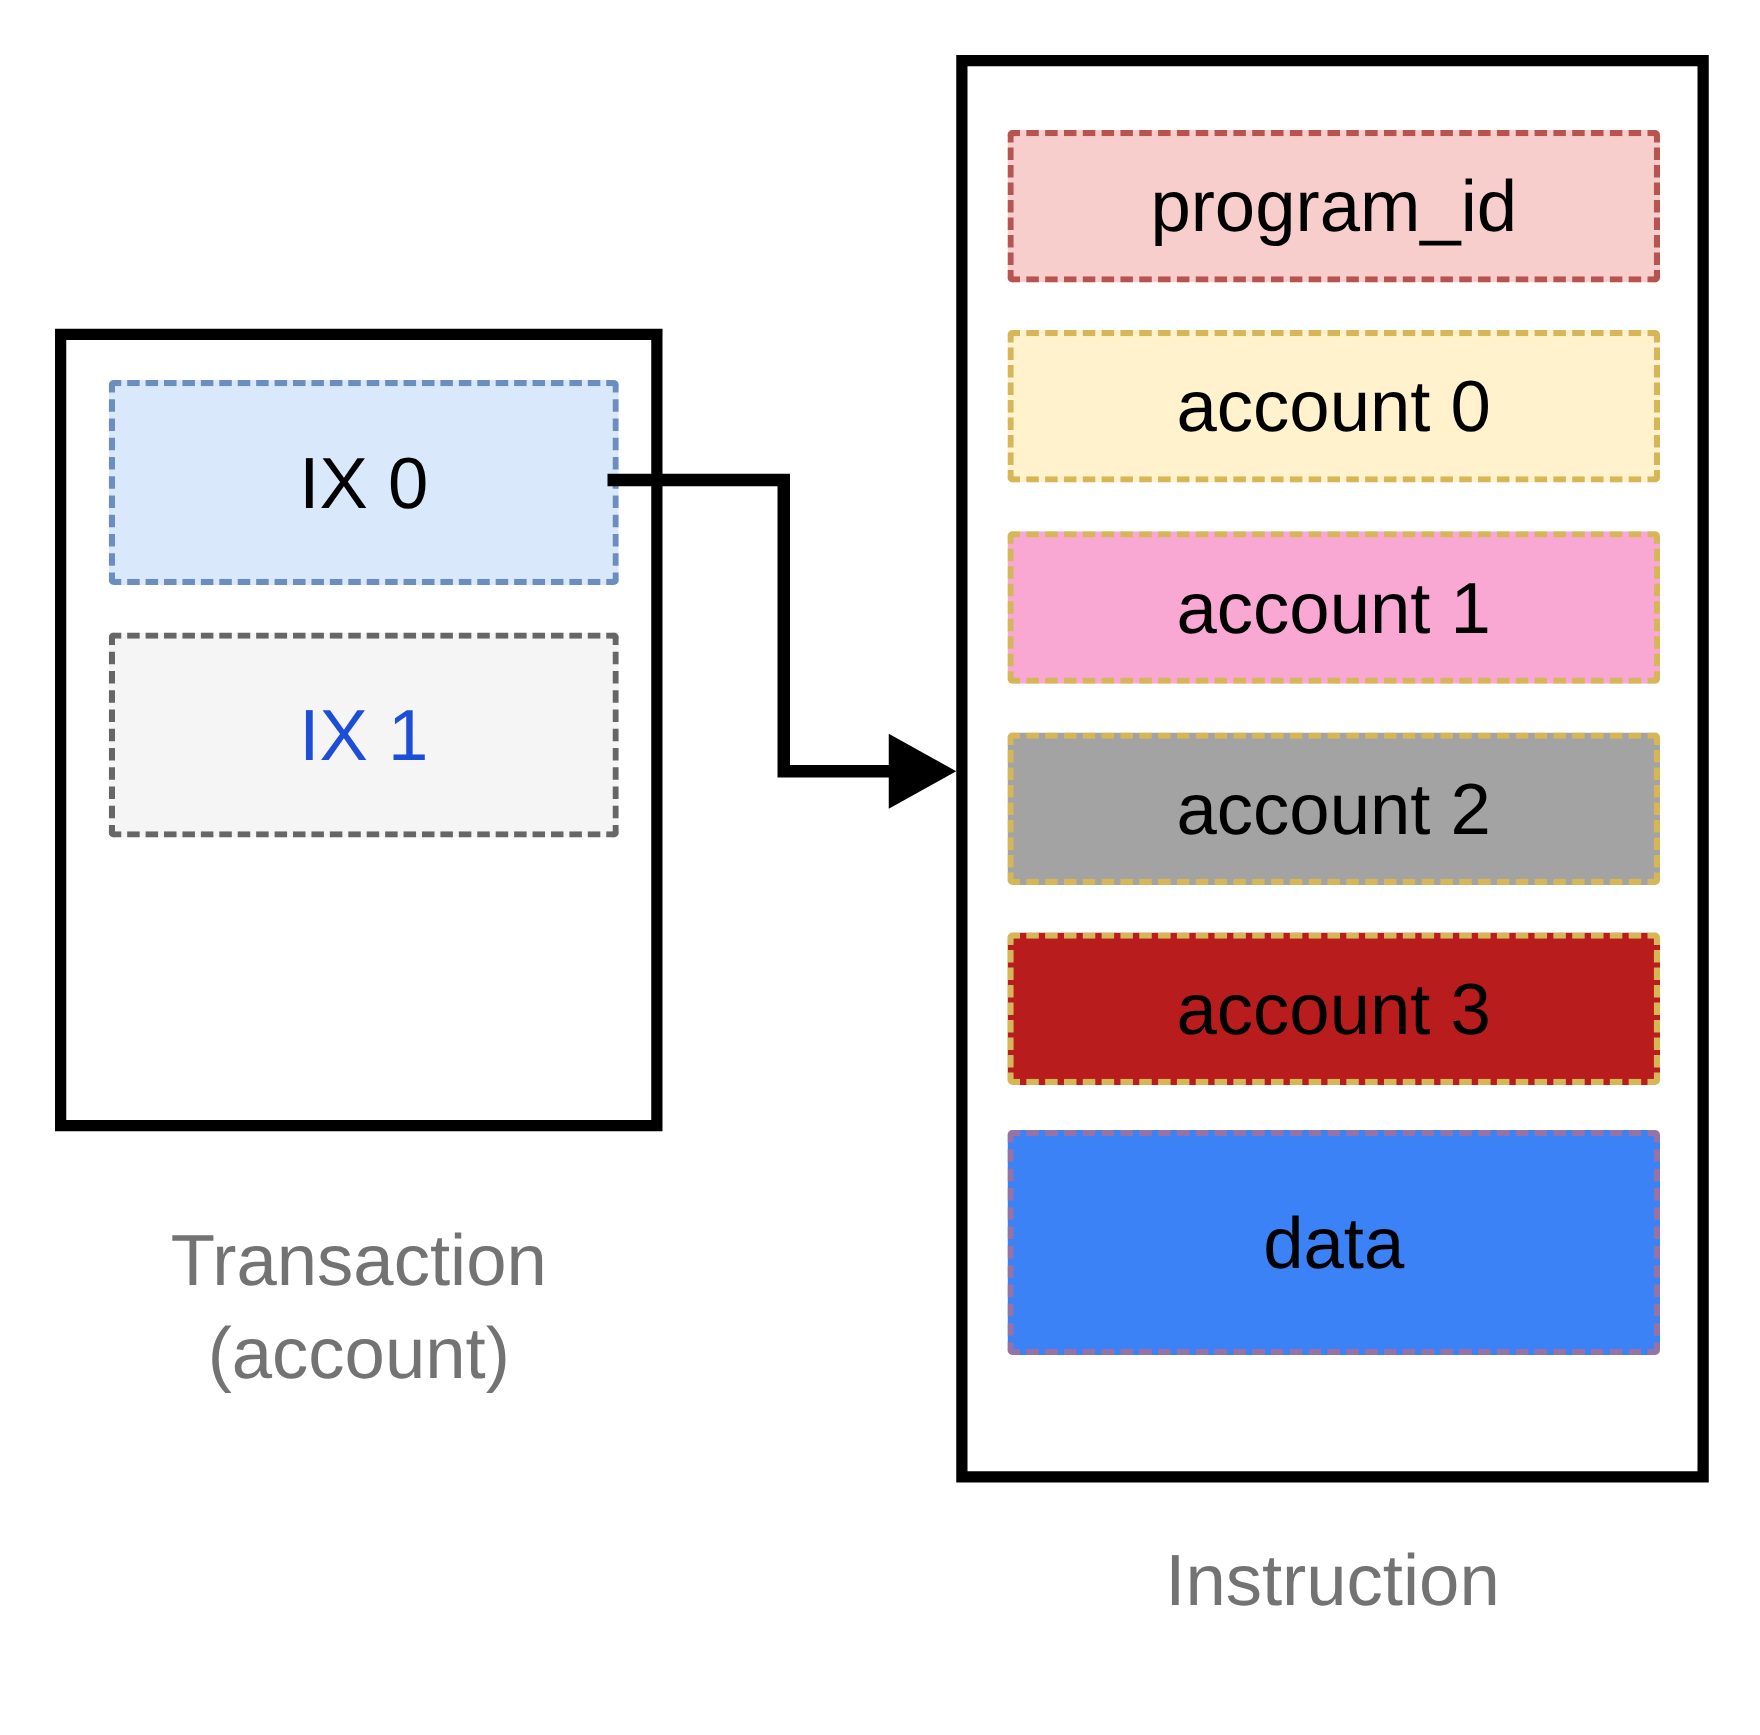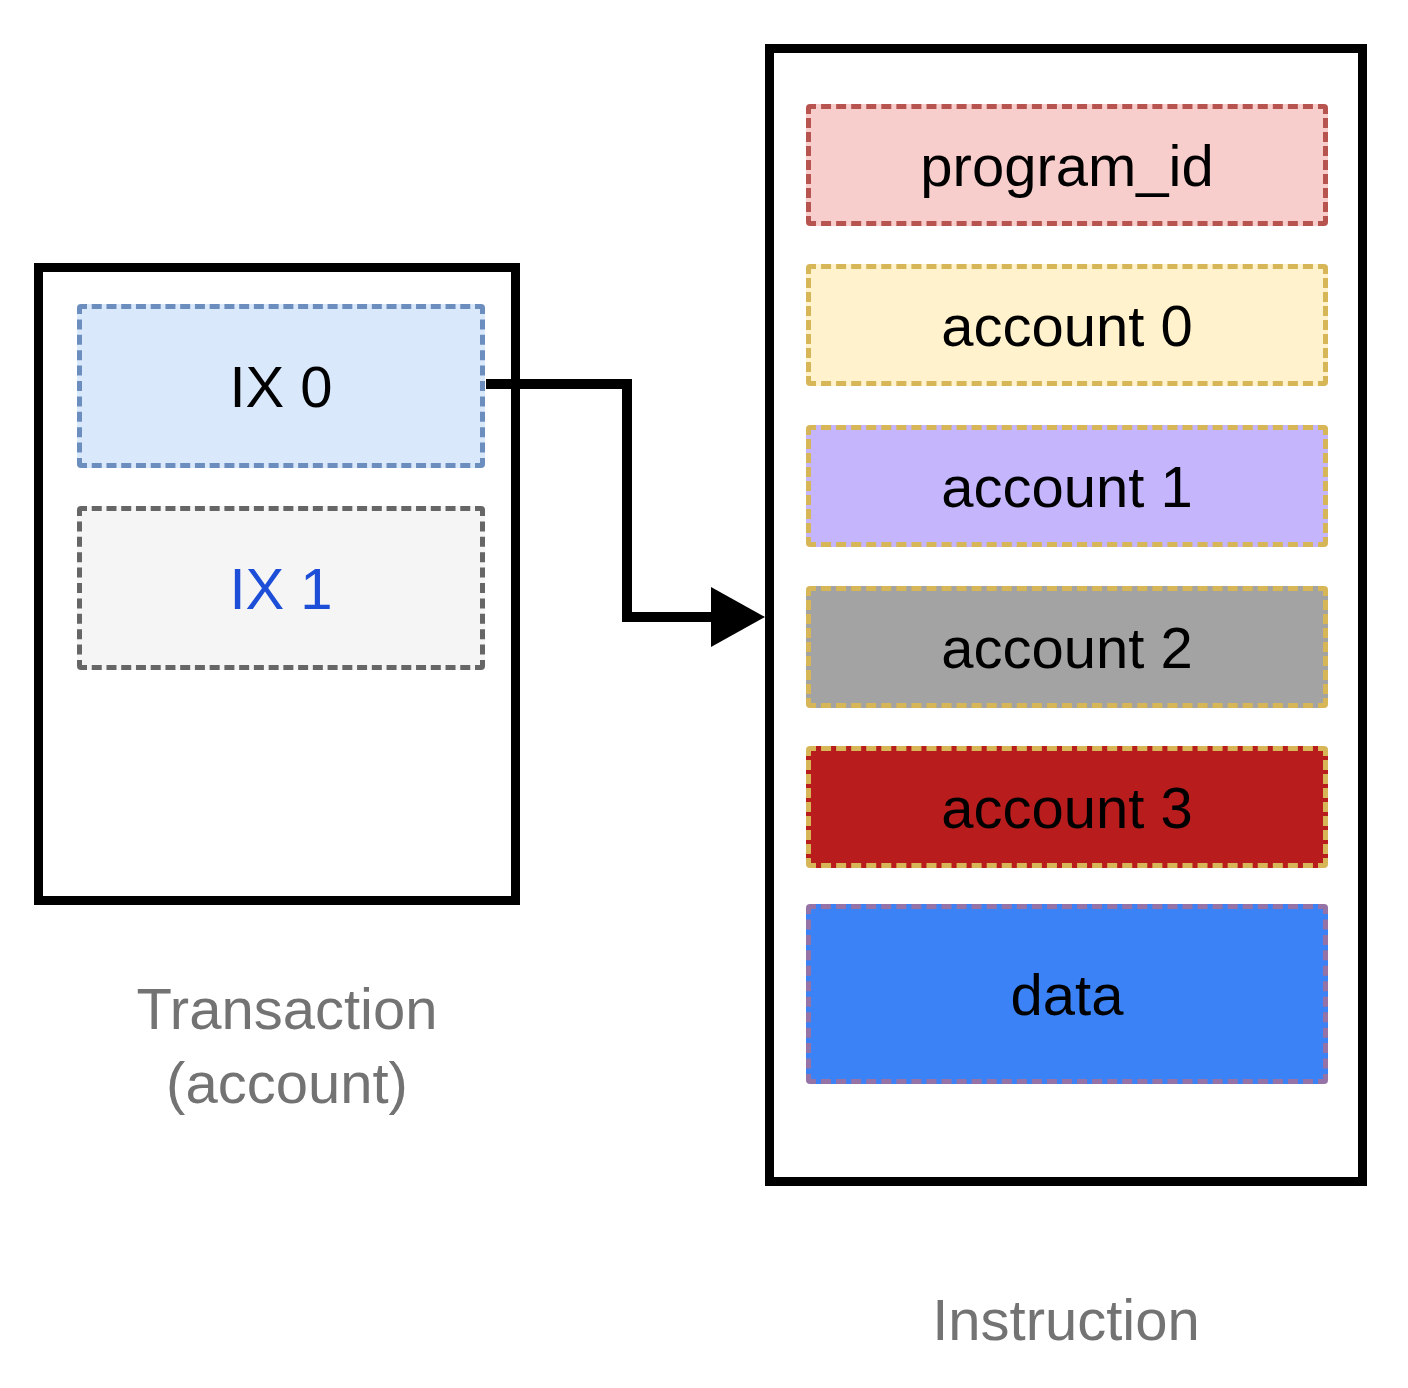--- a/index.html
+++ b/index.html
@@ -10,21 +10,21 @@
     background: #ffffff;
     font-family: "Liberation Sans", sans-serif;
     overflow: hidden;
   }
   .frame {
     position: absolute;
     box-sizing: border-box;
     border: 9px solid #000000;
     background: #ffffff;
   }
-  #tx-frame  { left: 34px;  top: 263px; width: 486px; height: 642px; }
+  #tx-frame  { left: 44px;  top: 263px; width: 486px; height: 642px; }
   #ins-frame { left: 765px; top: 44px;  width: 602px; height: 1142px; }
 
   .node {
     position: absolute;
     box-sizing: border-box;
     display: flex;
     align-items: center;
     justify-content: center;
     font-size: 58px;
     color: #000000;
@@ -35,35 +35,35 @@
   
   .ix    { left: 34px; width: 408px; height: 164px; }
   #ix-0  { top: 32px;  background: #dae8fc; border-color: #6c8ebf; color: #000000; }
   #ix-1  { top: 234px; background: #f5f5f5; border-color: #666666; color: #1d4ed8; }
   #ix-2  { top: 436px; background: #f5f5f5; border-color: #666666; color: #333333; }
 
   
   .field { left: 32px; width: 522px; height: 122px; }
   #field-program-id { top: 51px;  background: #f8cecc; border-color: #b85450; }
   #field-account-0  { top: 211px; background: #fff2cc; border-color: #d6b656; }
-  #field-account-1  { top: 372px; background: #c4b5fd; border-color: #d6b656; text-align: center; }
+  #field-account-1  { top: 372px; background: #f9a8d4; border-color: #d6b656; text-align: center; }
   #field-account-2  { top: 533px; background: #a3a3a3; border-color: #d6b656; }
   #field-account-3  { top: 693px; background: #b91c1c; border-color: #d6b656; }
   #field-data       { top: 851px; height: 180px; background: #3b82f6; border-color: #9673a6; }
 
   .caption {
     position: absolute;
     font-weight: normal;
     font-size: 58px;
     line-height: 1.28;
     color: #737373;
     text-align: center;
   }
   #tx-caption  { left: 44px;  top: 972px;  width: 486px; }
-  #ins-caption { left: 765px; top: 1283px; width: 602px; }
+  #ins-caption { left: 765px; top: 1228px; width: 602px; }
 
   #connector-svg {
     position: absolute;
     left: 0; top: 0;
     width: 1408px;
     height: 1388px;
     pointer-events: none;
   }
 </style>
 </head>

